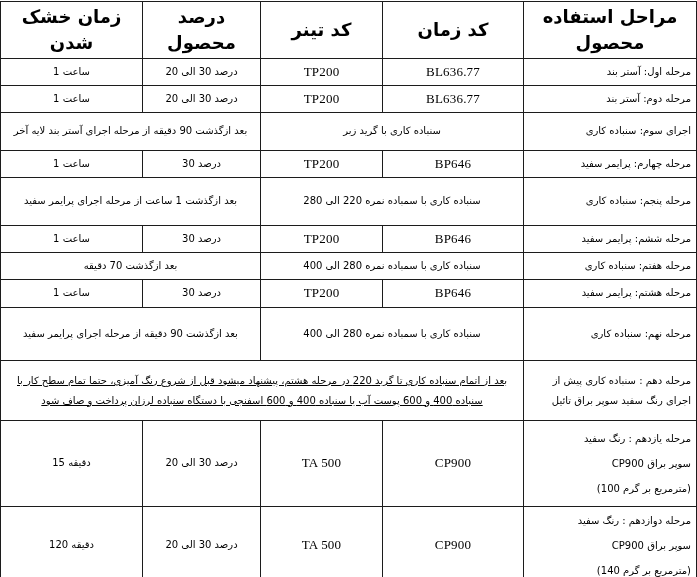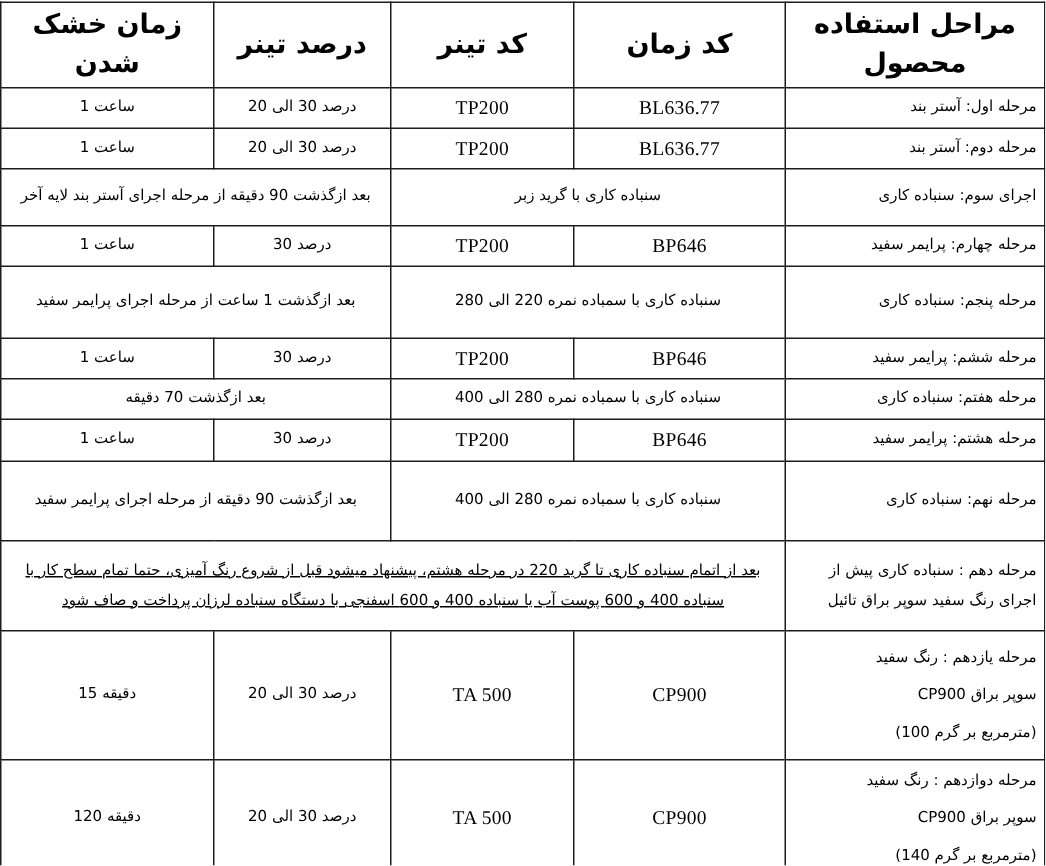--- a/index.html
+++ b/index.html
@@ -62,21 +62,21 @@
       <col style="width:141px">
       <col style="width:122px">
       <col style="width:118px">
       <col style="width:142px">
     </colgroup>
     <thead>
       <tr>
         <th>مراحل استفاده محصول</th>
         <th>کد زمان</th>
         <th>کد تینر</th>
-        <th>درصد تینر</th>
+        <th>درصد محصول</th>
         <th>زمان خشک شدن</th>
       </tr>
     </thead>
     <tbody id="table-body">
         <tr>
           <td class="stage">مرحله اول: آستر بند</td>
           <td class="latin">BL636.77</td>
           <td class="latin">TP200</td>
           <td dir="ltr" class="num-ltr"><bdi>20</bdi> <bdi>الی</bdi> <bdi>30</bdi> <bdi>درصد</bdi></td>
           <td dir="ltr" class="num-ltr"><bdi>1</bdi> <bdi>ساعت</bdi></td>

